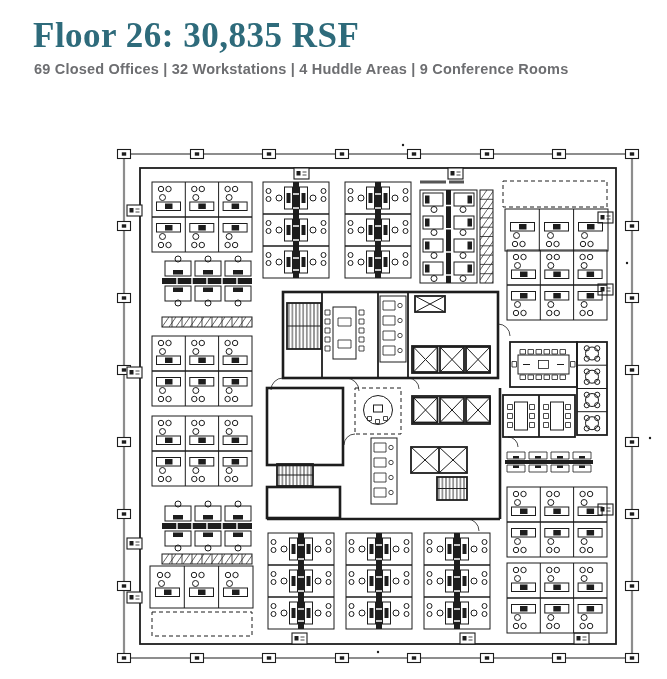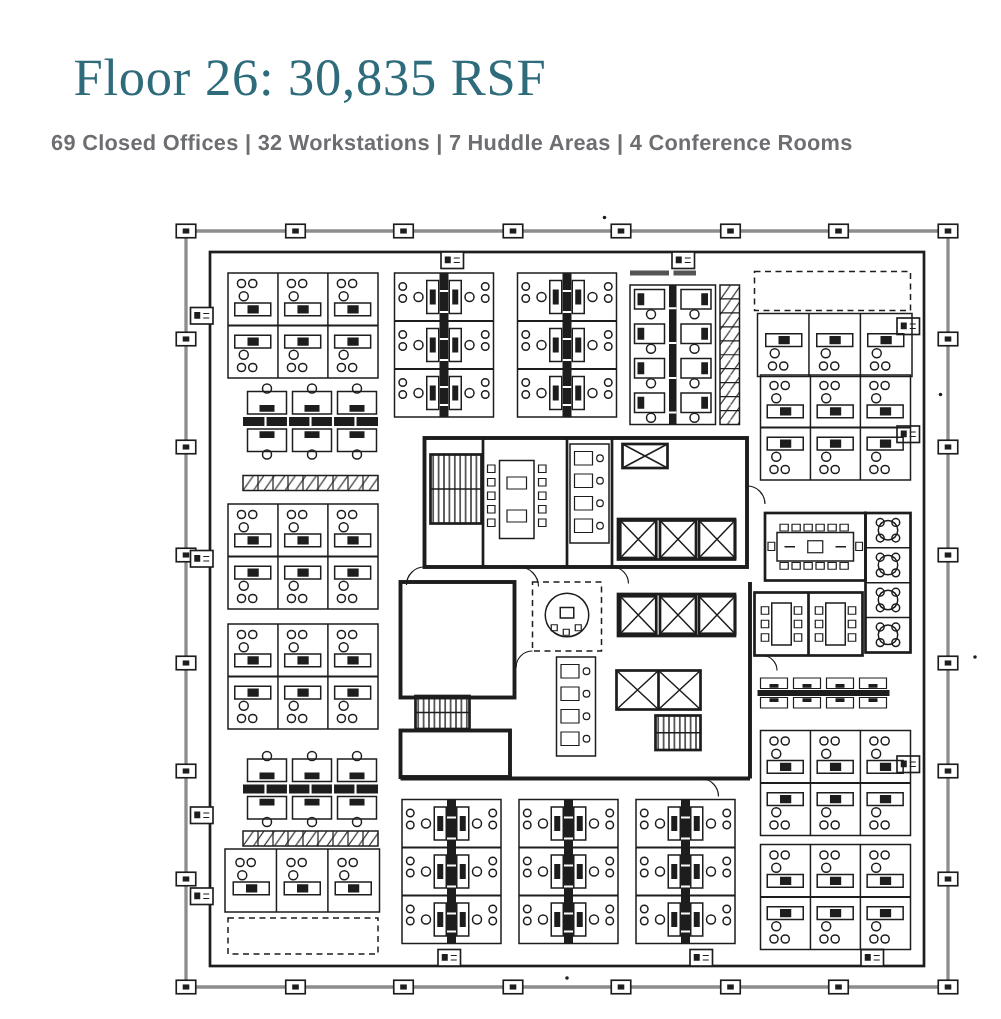--- a/index.html
+++ b/index.html
@@ -6,21 +6,21 @@
     --c-title:#2e6b7b; --c-subtitle:#6d6e71; --c-plan_line:#1d1d1d;
     --c-grid_line:#8d8d8d; --c-background:#ffffff;
   }
   html,body{margin:0;padding:0}
   body{
     width:667px;height:679px;background:var(--c-background);
     font-family:"Liberation Sans",sans-serif;overflow:hidden;position:relative;
   }
   .header{position:absolute;left:33px;top:16px;z-index:2}
   .title{
-    margin:16px;font-family:"Liberation Serif",serif;font-weight:400;
+    margin:0;font-family:"Liberation Serif",serif;font-weight:700;
     font-size:35px;line-height:1.15;color:var(--c-title);letter-spacing:.5px;
   }
   .subtitle{
     margin:5px 0 0 1px;font-size:14.5px;font-weight:700;
     color:var(--c-subtitle);letter-spacing:.2px;
   }
   figure.plan{margin:0;position:absolute;inset:0;z-index:1}
   svg{display:block}
   
   .s  {fill:none;stroke:var(--c-plan_line);stroke-width:1}
@@ -31,21 +31,21 @@
   .sw {fill:#fff;stroke:var(--c-plan_line);stroke-width:1.1}
   .thin{stroke-width:.8}
   .dash{stroke-dasharray:4 3}
   .grid{fill:none;stroke:var(--c-grid_line);stroke-width:2.2}
 </style>
 </head>
 <body>
 
 <header class="header">
   <h1 class="title">Floor 26: 30,835 RSF</h1>
-  <p class="subtitle">69 Closed Offices | 32 Workstations | 7 Huddle Areas | 4 Conference Rooms</p>
+  <p class="subtitle">69 Closed Offices | 32 Workstations | 4 Huddle Areas | 9 Conference Rooms</p>
 </header>
 
 <figure class="plan">
 <svg width="667" height="679" viewBox="0 0 667 679" role="img" aria-label="Floor 26: 30,835 RSF">
   <defs>
     <pattern id="hv" width="3.6" height="12" patternUnits="userSpaceOnUse">
       <path d="M1.8,0V12" stroke="#1d1d1d" stroke-width="0.9"></path>
     </pattern>
     <pattern id="hd" width="7" height="10" patternUnits="userSpaceOnUse">
       <path d="M0,10L7,0" stroke="#1d1d1d" stroke-width="0.7"></path>

